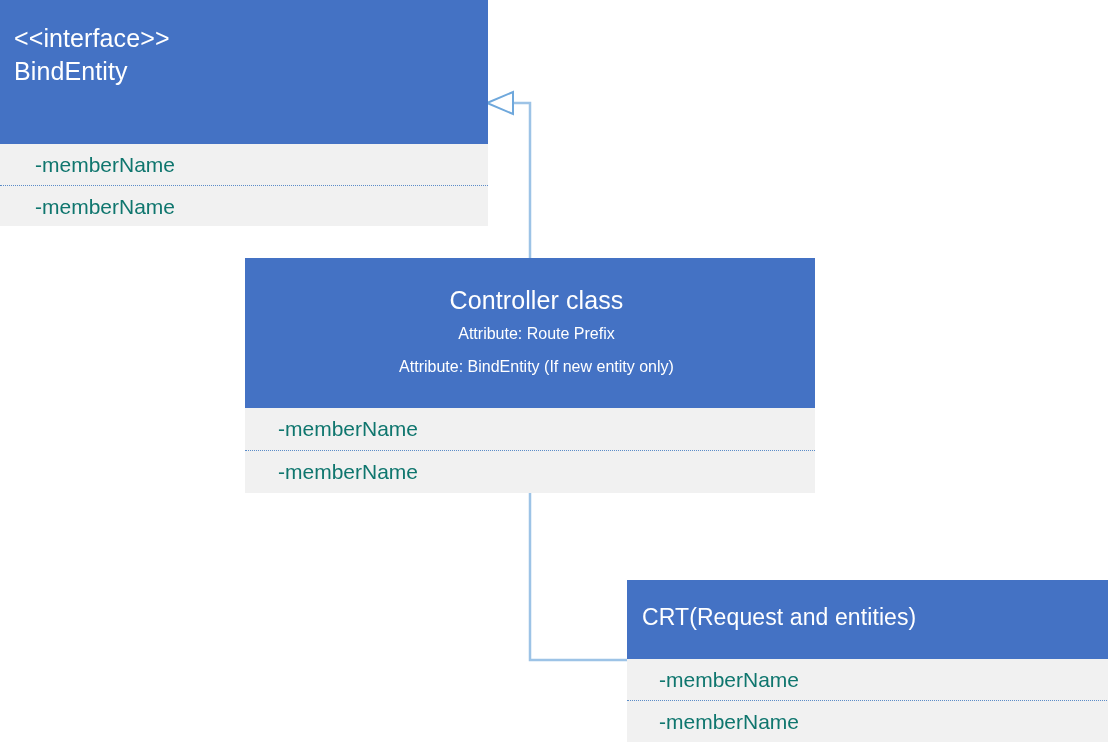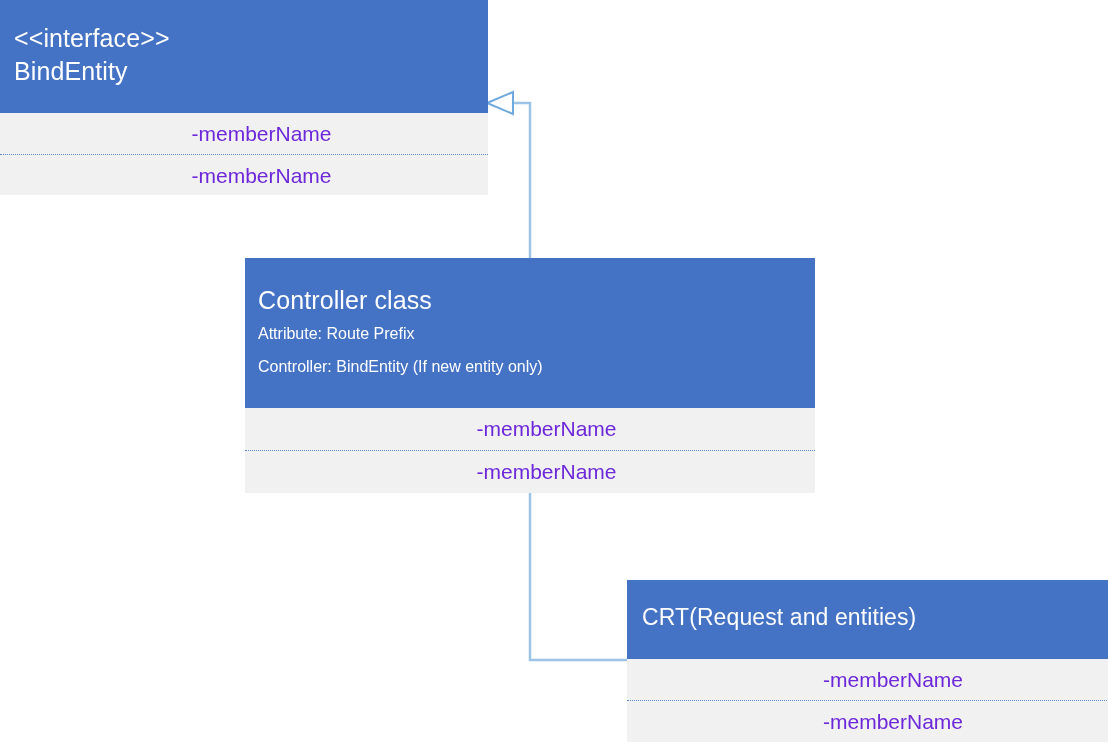--- a/index.html
+++ b/index.html
@@ -58,41 +58,40 @@
     font-weight: 400;
     white-space: pre;
   }
 
   .uml-body {
     background: #F1F1F1;
     box-sizing: border-box;
   }
 
   .uml-member {
-    color: #6d28d9;
+    color: #0f766e;
     font-size: 21px;
     line-height: 40px;
     white-space: pre;
     box-sizing: border-box;
-    text-align: center;
   }
 
   .uml-member + .uml-member {
     border-top: 1px dotted #5B8CC8;
   }
 
   
   #box-icontroller          { left: 0px;   top: 0px;   width: 488px; height: 203px; }
-  #box-icontroller .uml-header { height: 113px; padding: 22px 0 0 14px; }
+  #box-icontroller .uml-header { height: 144px; padding: 22px 0 0 14px; }
   #box-icontroller .uml-body   { height: 82px; }
   #box-icontroller .uml-member { height: 41px; line-height: 41px; padding-left: 35px; }
 
   
   #box-controller           { left: 245px; top: 258px; width: 570px; height: 235px; }
-  #box-controller .uml-header  { height: 150px; padding: 26px 0 4px 13px; }
+  #box-controller .uml-header  { height: 150px; padding: 26px 0 4px 13px; text-align: center; }
   #box-controller .uml-body    { height: 85px; }
   #box-controller .uml-member  { height: 42px; line-height: 42px; padding-left: 33px; }
 
   
   #box-crt                  { left: 627px; top: 580px; width: 500px; height: 162px; }
   #box-crt .uml-header      { height: 79px; padding: 22px 0 0 15px; }
   #box-crt .uml-body        { height: 83px; }
   #box-crt .uml-member      { height: 41px; line-height: 41px; padding-left: 32px; }
   #box-crt .uml-title       { font-size: 23px; line-height: 30px; }
 </style>
@@ -124,21 +123,21 @@
       <div class="uml-member">-memberName</div>
       <div class="uml-member">-memberName</div>
     </div>
   </div>
 
   <div class="uml-class" id="box-controller">
 
     <div class="uml-header">
       <div class="uml-title">Controller class</div>
       <div class="uml-subtitle">Attribute: Route Prefix</div>
-      <div class="uml-subtitle">Controller: BindEntity (If new entity only)</div>
+      <div class="uml-subtitle">Attribute: BindEntity (If new entity only)</div>
     </div>
 
     <div class="uml-body">
       <div class="uml-member">-memberName</div>
       <div class="uml-member">-memberName</div>
     </div>
   </div>
 
   <div class="uml-class" id="box-crt">
 

